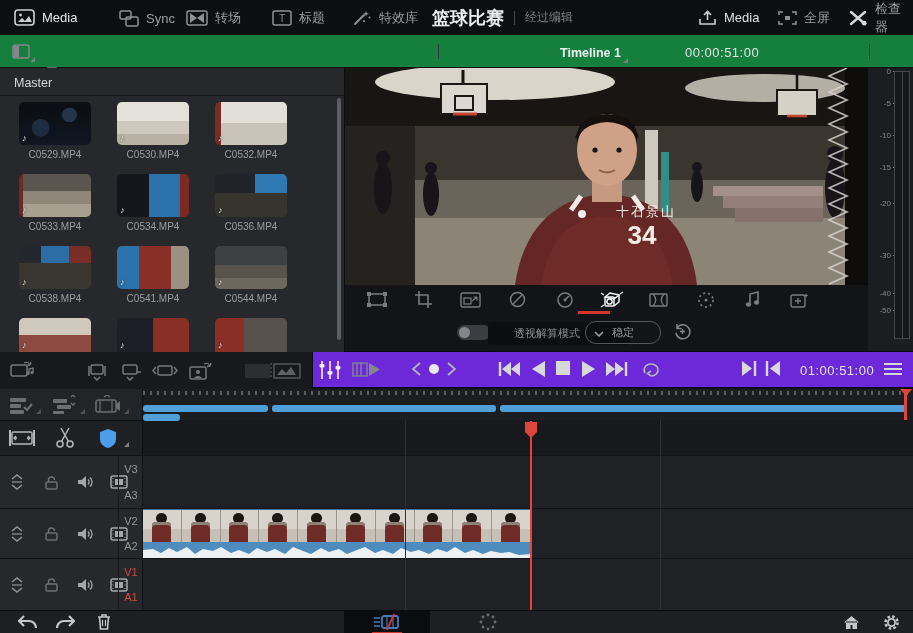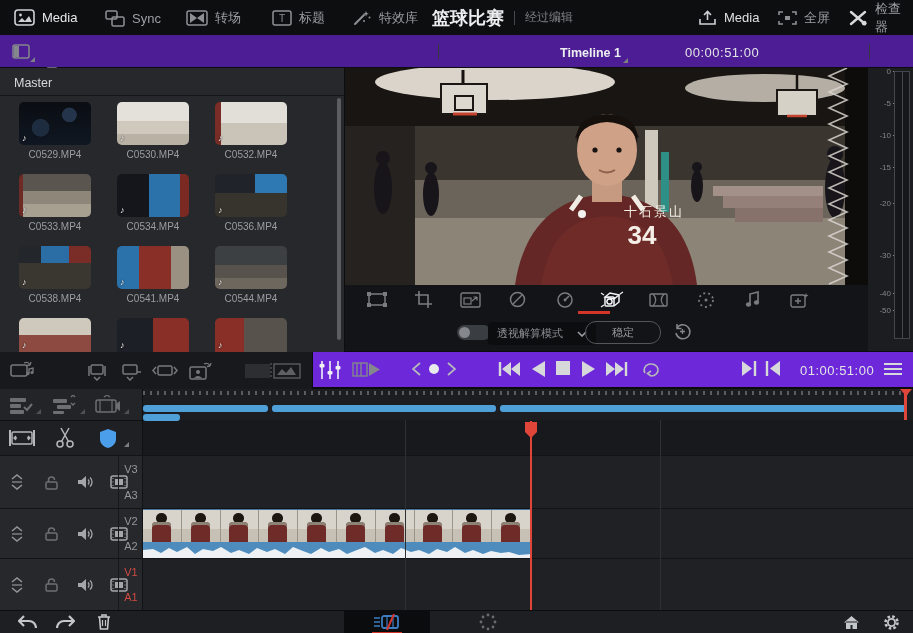--- a/index.html
+++ b/index.html
@@ -6,21 +6,21 @@
   body { background:#000; font-family:"Liberation Sans", sans-serif; }
   #stage { position:relative; width:913px; height:633px; background:#17191c; overflow:hidden; color:#c8cacd; font-size:13px; }
   .abs { position:absolute; }
   .row { display:flex; align-items:center; }
   .icon svg { display:block; }
   .dd::after { content:""; position:absolute; right:1px; bottom:1px; border-left:5px solid transparent; border-bottom:5px solid #7c7f83; }
   
   #topbar { left:0; top:0; width:913px; height:35px; background:#0d0e10; }
   .tb-item { display:flex; align-items:center; gap:7px; color:#9b9ea2; font-size:13px; }
   
-  #toolbar2 { left:0; top:35px; width:913px; height:33px; background:#4c1d95; border-bottom:1px solid #0c0d0f; }
+  #toolbar2 { left:0; top:35px; width:913px; height:33px; background:#15803d; border-bottom:1px solid #0c0d0f; }
   .tbtn { width:30px; height:24px; display:flex; align-items:center; justify-content:center; position:relative; border-radius:4px; }
   
   #mediapool { left:0; top:68px; width:345px; height:284px; background:#26282c; border-right:1px solid #0c0d0f; }
   .clip { position:absolute; width:94px; text-align:center; }
   .thumb { width:72px; height:43px; margin:0 auto; border-radius:5px; position:relative; background:#333; overflow:hidden; }
   .note { position:absolute; left:3px; bottom:2px; color:#e8e8e8; font-size:9px; text-shadow:0 0 2px #000; }
   .clip-name { margin-top:4px; font-size:10px; color:#9a9da1; }
   .t529{background:radial-gradient(circle at 70% 30%, #24344a 0 12%, transparent 13%), radial-gradient(circle at 30% 60%, #1d2c3e 0 15%, transparent 16%), linear-gradient(#0a0d12,#101722);}
   .t530{background:linear-gradient(#e4e1da 0 45%, #cfc9bd 45% 75%, #b8b1a4 75%), linear-gradient(90deg, #555 0 2px, transparent 2px);}
   .t532{background:linear-gradient(90deg,#7a2d26 0 8%,transparent 8%), linear-gradient(#e2dfd8 0 50%, #cac4b8 50%);}
@@ -59,21 +59,21 @@
   .thead { position:absolute; left:0; top:0; width:143px; height:100%; background:#26282c; border-right:1px solid #121316; display:flex; align-items:center; }
   .tlabelcol { position:absolute; left:118px; top:0; width:25px; height:100%; border-left:1px solid #17181b; display:flex; flex-direction:column; justify-content:space-around; align-items:center; font-size:11px; color:#94979b; }
   .tlane { position:absolute; left:143px; top:0; right:0; height:100%; background:#1f2124; }
   .hico { width:34px; display:flex; justify-content:center; opacity:.75; }
   
   #bottombar { left:0; top:610px; width:913px; height:23px; background:#1d1f22; border-top:1px solid #0b0c0d; display:flex; align-items:center; }
   .bb { display:flex; justify-content:center; align-items:center; }
   .toggle { width:34px; height:15px; border-radius:8px; background:#3a3d41; position:relative; }
   .toggle::after { content:""; position:absolute; left:2px; top:2px; width:11px; height:11px; border-radius:50%; background:#84878b; }
   .pill { border:1px solid #53565a; border-radius:11px; color:#9b9ea2; font-size:11px; padding:3px 26px; }
-  .ddbox { background:#0c0d0f; border-radius:4px; color:#8b8e92; font-size:11px; padding:4px 9px; display:flex; align-items:center; gap:14px; }
+  .ddbox { background:#0c0d0f; border-radius:4px; color:#8b8e92; font-size:11px; padding:4px 26px; display:flex; align-items:center; gap:14px; }
   .colorwheel { width:17px; height:17px; border-radius:50%; background:conic-gradient(#e44,#ea3,#3d4,#3cc,#46e,#b4e,#e44); -webkit-mask:radial-gradient(circle, transparent 0 4px, #000 5px); mask:radial-gradient(circle, transparent 0 4px, #000 5px); }
   .frames { display:flex; overflow:hidden; height:33px; border-top:1px solid #47759c; }
   .tframe { flex:0 0 38.8px; height:33px; background:linear-gradient(#d8d4cc 0 58%, #c6c0b5 58%); position:relative; border-right:1px solid #9a958c; }
   .tframe::before { content:""; position:absolute; left:50%; top:3px; width:11px; height:10px; margin-left:-6px; border-radius:50% 50% 42% 42%; background:#1c1510; }
   .tframe::after { content:""; position:absolute; left:50%; top:12px; width:19px; height:21px; margin-left:-10px; border-radius:4px 4px 0 0; background:#6e2b28; box-shadow: inset 0 3px 0 #8c8276; }
 </style>
 </head>
 <body>
 
 <div id="stage">
@@ -82,21 +82,21 @@
     <div class="tb-item abs" style="left:14px;top:0;height:35px;color:#e6e8ea">
       <span class="icon">
           <svg width="21" height="17" viewBox="0 0 21 17">
             <rect x="1" y="1" width="19" height="15" rx="3" fill="none" stroke="#cfd2d5" stroke-width="1.6"></rect>
             <circle cx="6.5" cy="6" r="1.4" fill="#cfd2d5"></circle>
             <path d="M4 13 l4-4 3 3 4-5 3 6z" fill="#cfd2d5"></path>
           </svg>
         </span>
       <span>Media</span>
     </div>
-    <div class="tb-item abs" style="left:105px;top:0;height:37px">
+    <div class="tb-item abs" style="left:119px;top:0;height:37px">
       <span class="icon">
           <svg width="20" height="17" viewBox="0 0 20 17">
             <rect x="1" y="1" width="11" height="8" rx="1.5" fill="none" stroke="#8e9194" stroke-width="1.5"></rect>
             <rect x="7" y="7" width="12" height="9" rx="1.5" fill="none" stroke="#8e9194" stroke-width="1.5"></rect>
           </svg>
         </span>
       <span>Sync</span>
     </div>
     <div class="tb-item abs" style="left:186px;top:0;height:35px">
       <span class="icon">
@@ -408,21 +408,21 @@
         <ellipse cx="262" cy="82" rx="30" ry="36" fill="#cfa186"></ellipse>
         <path d="M230 70 a33 30 0 0 1 64 0 l-4 -2 a30 26 0 0 0 -56 0 z" fill="#16100c"></path>
         <path d="M232 76 q-4 -28 30 -30 q34 2 30 30 q-2 -20 -30 -22 q-28 2 -30 22z" fill="#16100c"></path>
         <circle cx="250" cy="82" r="2.6" fill="#171310"></circle>
           <circle cx="274" cy="82" r="2.6" fill="#171310"></circle>
         <path d="M254 102 q8 5 16 0" fill="none" stroke="#8c614c" stroke-width="2"></path>
         <circle cx="237" cy="146" r="4" fill="#f2f2f0"></circle>
       </g>
       <rect x="500" y="0" width="23" height="217" fill="#0e0c0a"></rect>
     </svg>
-    <div style="position:absolute;left:264px;top:135px;width:90px;text-align:center;color:#f3efe7;font-size:13px;letter-spacing:2px">十石景山</div>
+    <div style="position:absolute;left:256px;top:135px;width:90px;text-align:center;color:#f3efe7;font-size:13px;letter-spacing:2px">十石景山</div>
     <div style="position:absolute;left:252px;top:152px;width:90px;text-align:center;color:#f3efe7;font-size:26px;font-weight:bold">34</div>
     <svg width="30" height="217" viewBox="0 0 30 217" style="position:absolute;left:478px;top:0">
       <polyline points="24,0 6,8 24,16 6,24 24,32 6,40 24,48 6,56 24,64 6,72 24,80 6,88 24,96 6,104 24,112 6,120 24,128 6,136 24,144 6,152 24,160 6,168 24,176 6,184 24,192 6,200 24,208 6,216" fill="none" stroke="#d8d5cf" stroke-width="1.6" opacity=".85"></polyline>
     </svg>
   </div>
 
   <div id="vtools" class="abs">
     <div class="vt" style="margin-left:8px">
         <svg width="20" height="15" viewBox="0 0 20 15">
           <rect x="2" y="2" width="16" height="11" rx="1" fill="none" stroke="#cfd2d5" stroke-width="1.5"></rect>

